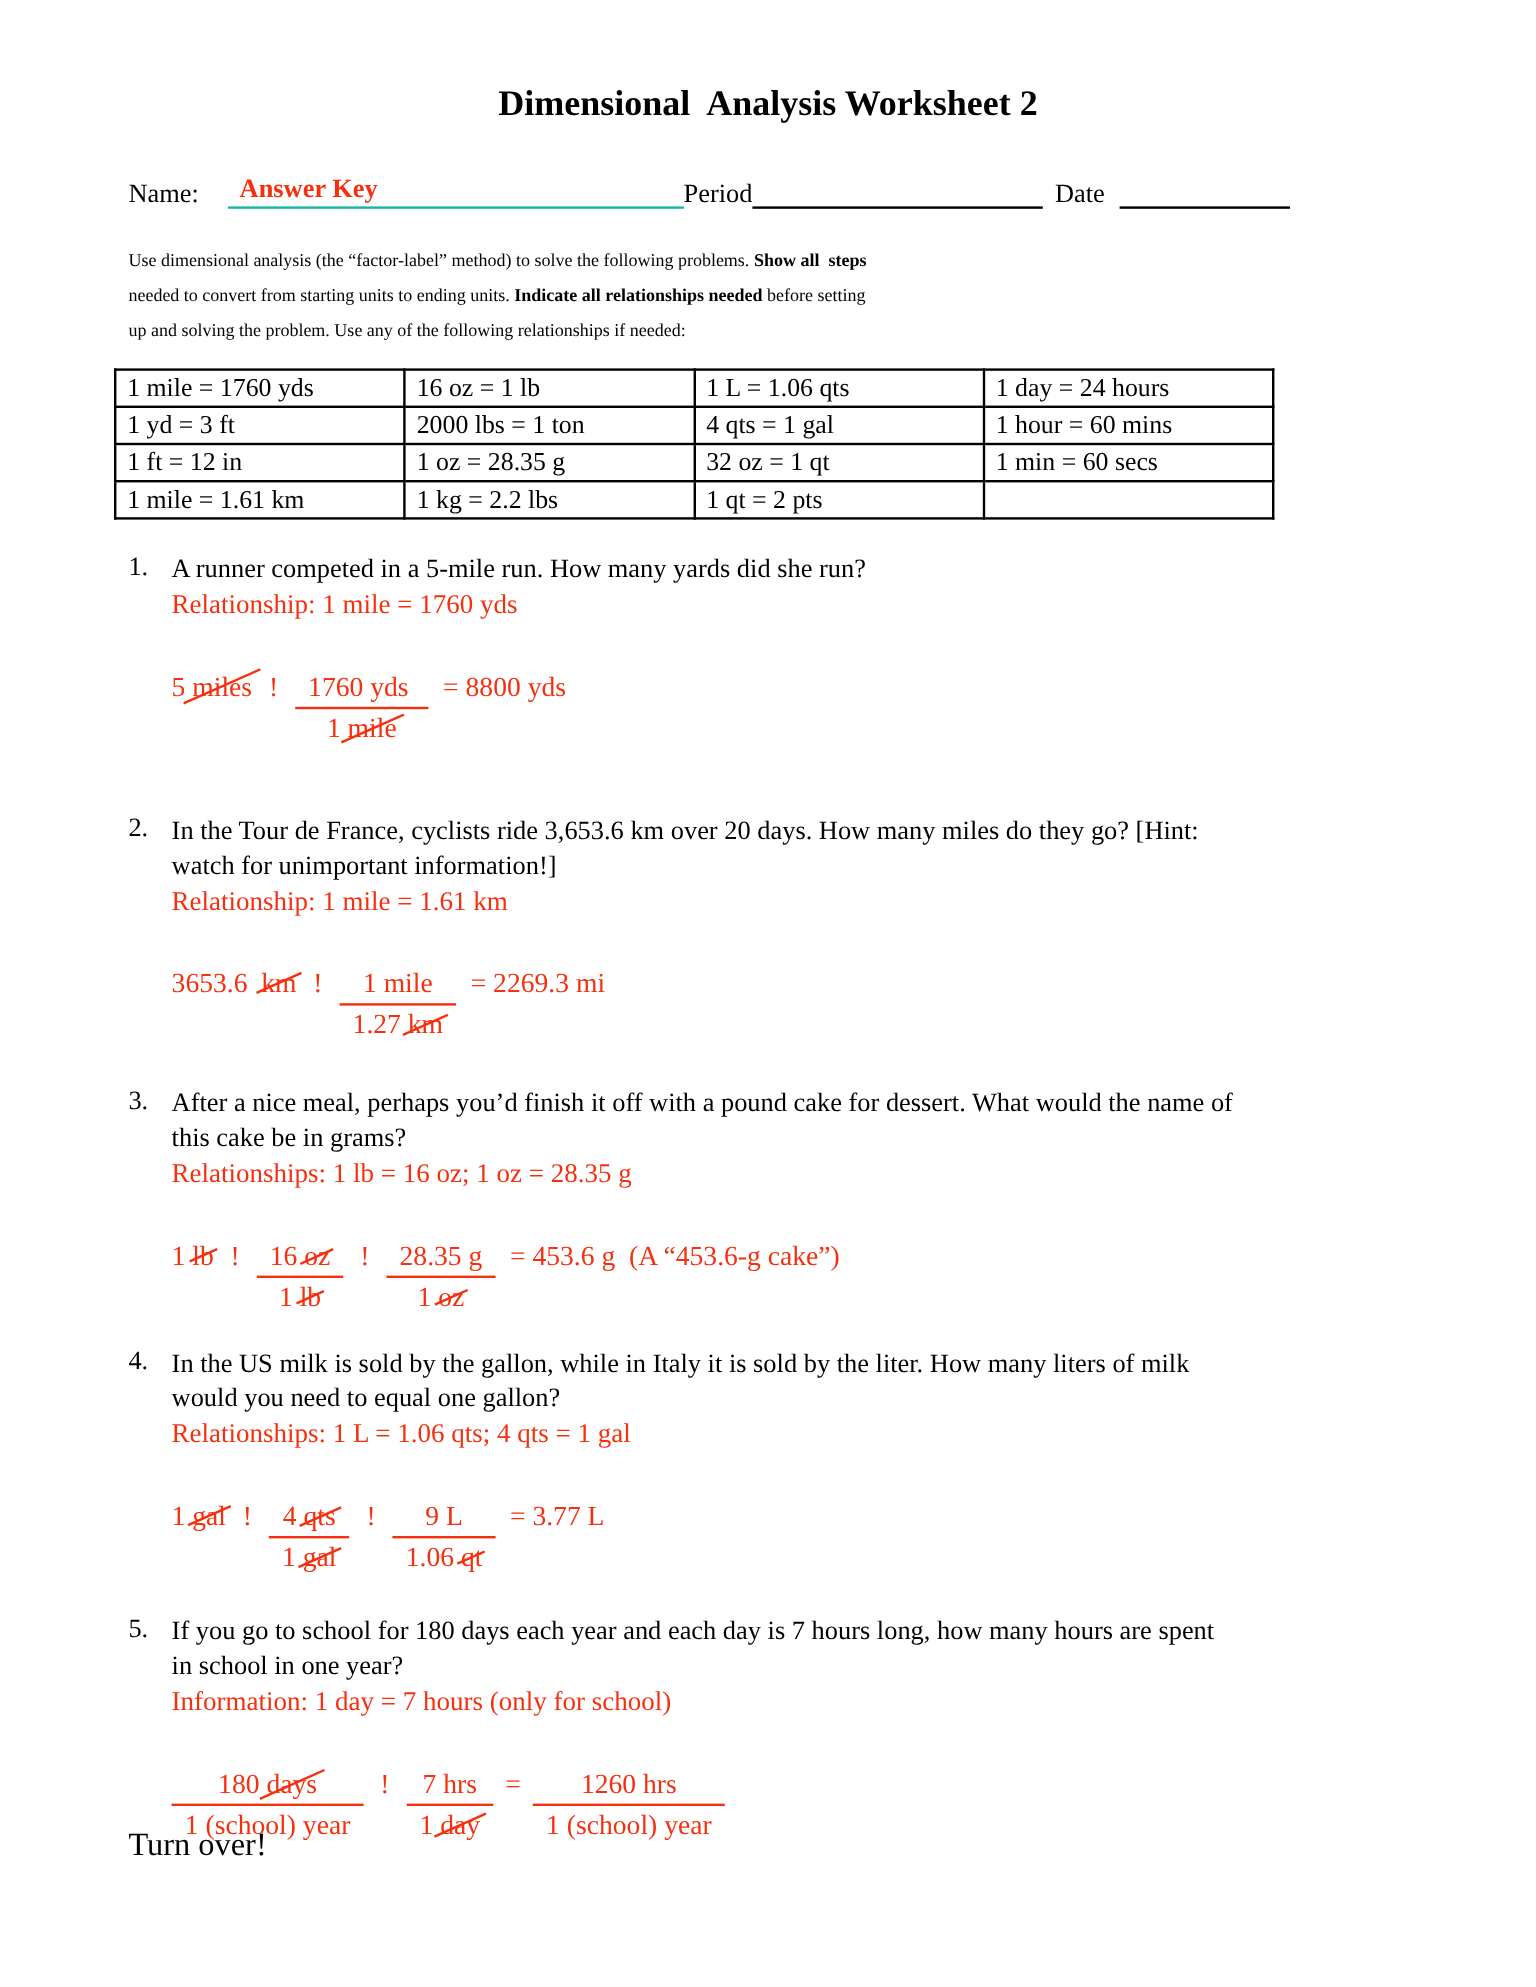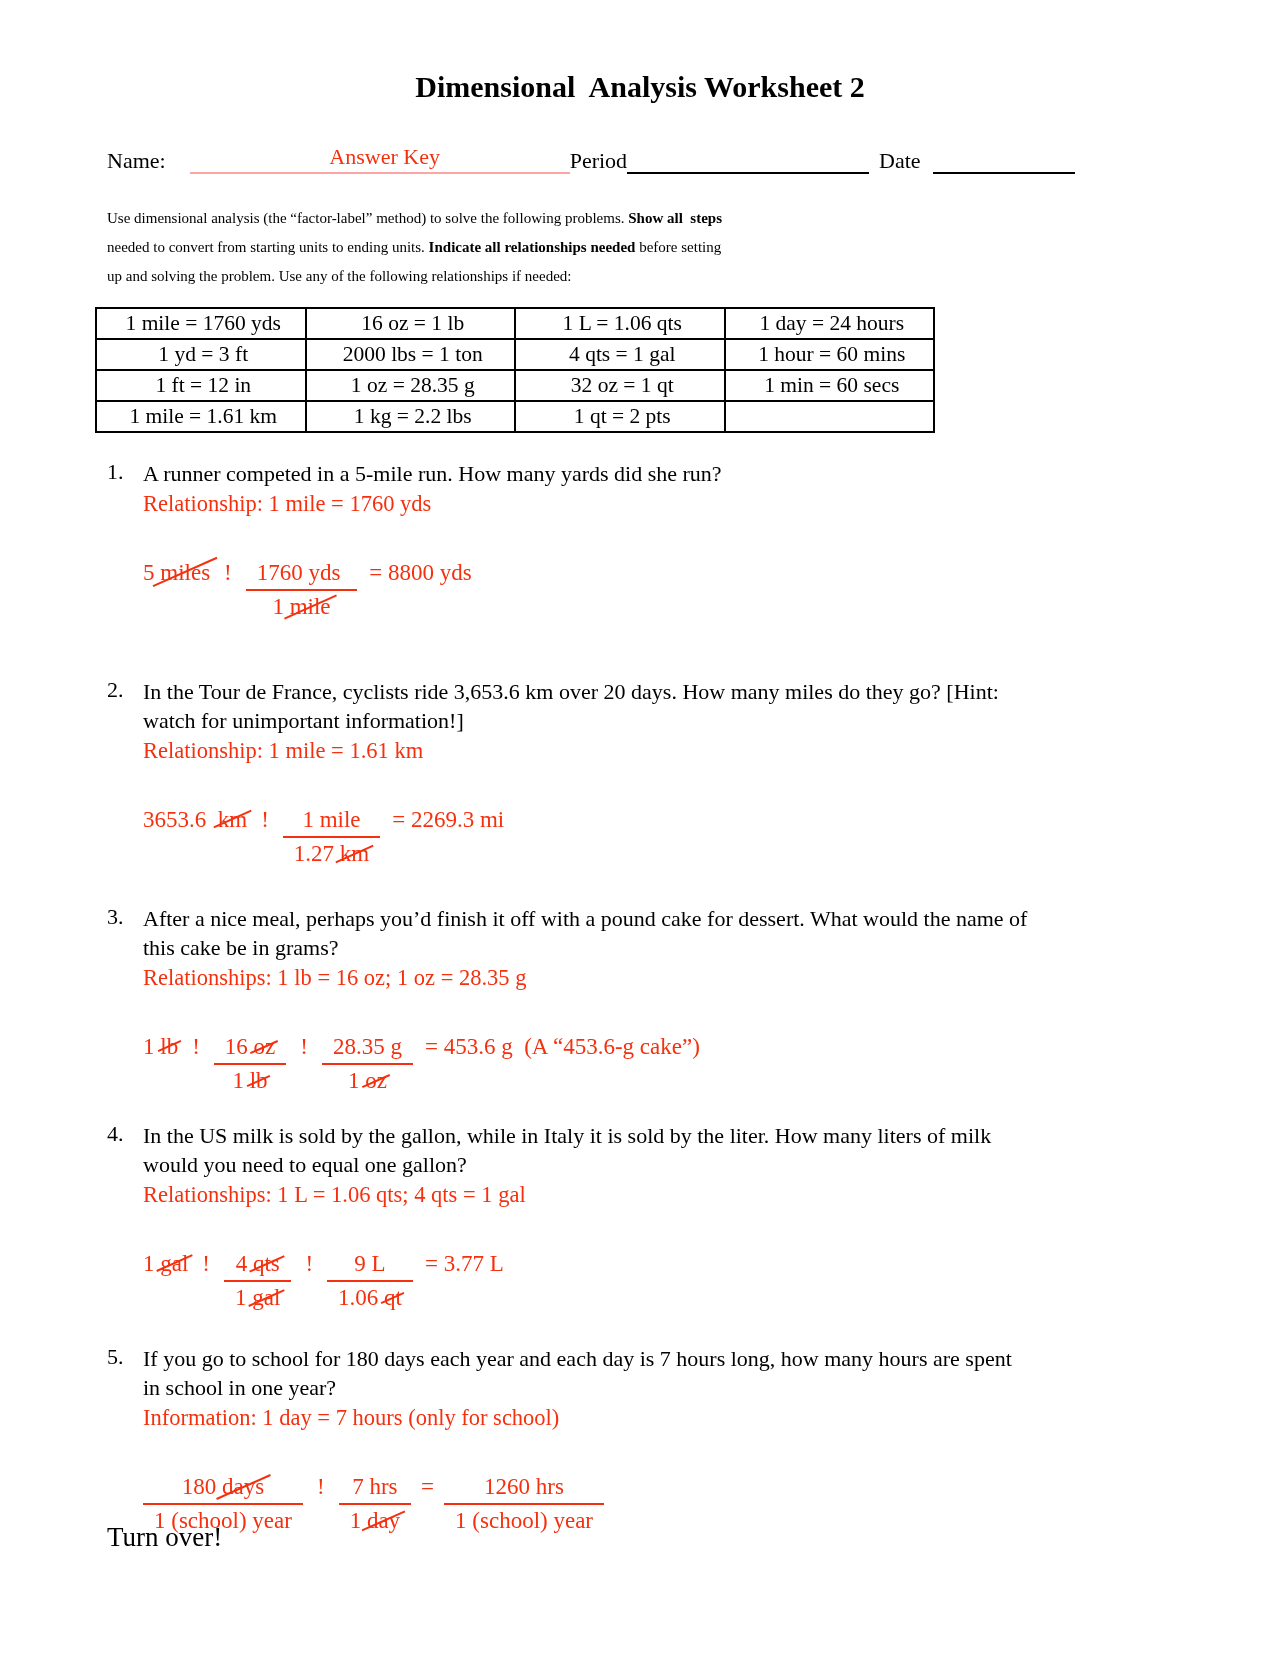--- a/index.html
+++ b/index.html
@@ -19,43 +19,42 @@
     font-size: 30px;
     font-weight: bold;
     white-space: pre-wrap;
   }
   
   .name-row {
     margin: 40px 100px 0 107px;
     display: flex;
     align-items: flex-end;
     font-size: 22px;
-    text-align: center;
   }
   .name-label { margin-right: 24px; }
   .name-value {
     display: inline-block;
     width: 380px; height: 30px;
     padding-left: 10px;
-    border-bottom: 2px solid #fca5a5;
+    border-bottom: 2px solid #14b8a6;
     color: var(--red);
+    font-weight: bold;
   }
   .blank-line { display: inline-block; height: 30px; border-bottom: 2px solid #000; }
   .period-line { width: 242px; }
   .date-label { margin-left: 10px; }
   .date-line { width: 142px; margin-left: 12px; }
   
   .instructions { margin: 30px 95px 0 107px; font-size: 15px; line-height: 29px; }
   .instructions .b { font-weight: bold; white-space: pre-wrap; }
   
   .conv-table {
     margin: 16px 0 0 95px;
-    width: 840px;
+    width: 967px;
     border-collapse: collapse;
-    text-align: center;
   }
   .conv-table td {
     width: 25%;
     border: 2px solid #000;
     font-size: 21.5px;
     padding: 2px 4px 2px 9px;
     height: 29px;
   }
   
   .problems { margin: 26px 95px 0 107px; font-size: 22px; }

